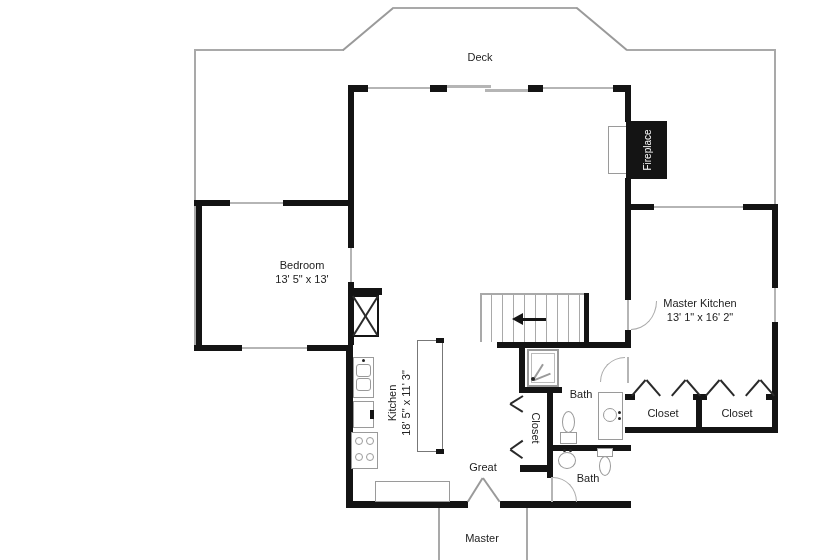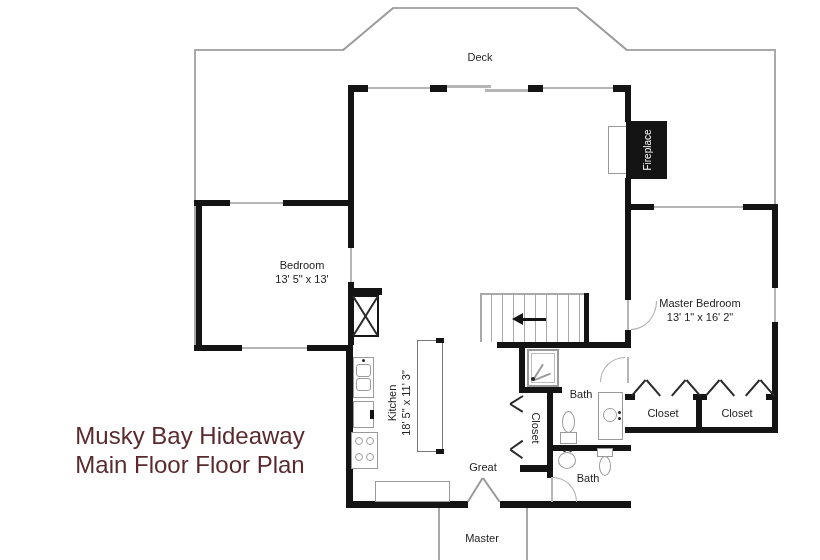--- a/index.html
+++ b/index.html
@@ -129,21 +129,21 @@
   <div class="wall" style="left:497px;top:342px;width:134px;height:6px;"></div>
 
   <div class="wall" style="left:628px;top:204px;width:26px;height:6px;"></div>
   <div class="win" style="left:654px;top:206px;width:89px;height:2px;"></div>
   <div class="wall" style="left:743px;top:204px;width:35px;height:6px;"></div>
   <div class="wall" style="left:772px;top:204px;width:6px;height:84px;"></div>
   <div class="win" style="left:774px;top:288px;width:2px;height:34px;"></div>
   <div class="wall" style="left:772px;top:322px;width:6px;height:111px;"></div>
   <div class="wall" style="left:625px;top:427px;width:153px;height:6px;"></div>
   <div class="lbl" style="left:700px;top:310px;">
-    <div>Master Bedroom</div>
+    <div>Master Kitchen</div>
     <div>13' 1" x 16' 2"</div>
   </div>
 
   <div class="win" style="left:627px;top:300px;width:2px;height:30px;"></div>
   <div class="arc" style="left:631px;top:301px;width:26px;height:29px;border-right:1.3px solid #ababab;border-bottom:1.3px solid #ababab;border-bottom-right-radius:100% 100%;"></div>
 
   <div class="wall" style="left:625px;top:394px;width:10px;height:6px;"></div>
   <div class="wall" style="left:693px;top:394px;width:14px;height:6px;"></div>
   <div class="wall" style="left:766px;top:394px;width:12px;height:6px;"></div>
   <div class="wall" style="left:696px;top:394px;width:6px;height:33px;"></div>
@@ -195,18 +195,14 @@
   <div class="dot" style="left:563px;top:449px;width:3px;height:3px;"></div>
   <div class="dot" style="left:569px;top:449px;width:3px;height:3px;"></div>
   <div class="fx2" style="left:597px;top:448px;width:16px;height:9px;"></div>
   <div class="fx2" style="left:599px;top:456px;width:12px;height:20px;border-radius:50%;"></div>
   <div class="lbl" style="left:588px;top:478px;">Bath</div>
 
   <div class="lbl" style="left:483px;top:467px;">Great</div>
   <div class="rl" style="left:461px;top:489px;width:28px;transform:rotate(-58deg);"></div>
   <div class="rl" style="left:477px;top:489px;width:29px;transform:rotate(55deg);"></div>
 
-  <div id="title">
-    <div>Musky Bay Hideaway</div>
-    <div>Main Floor Floor Plan</div>
-  </div>
 
 </div>
 
 </body></html>

